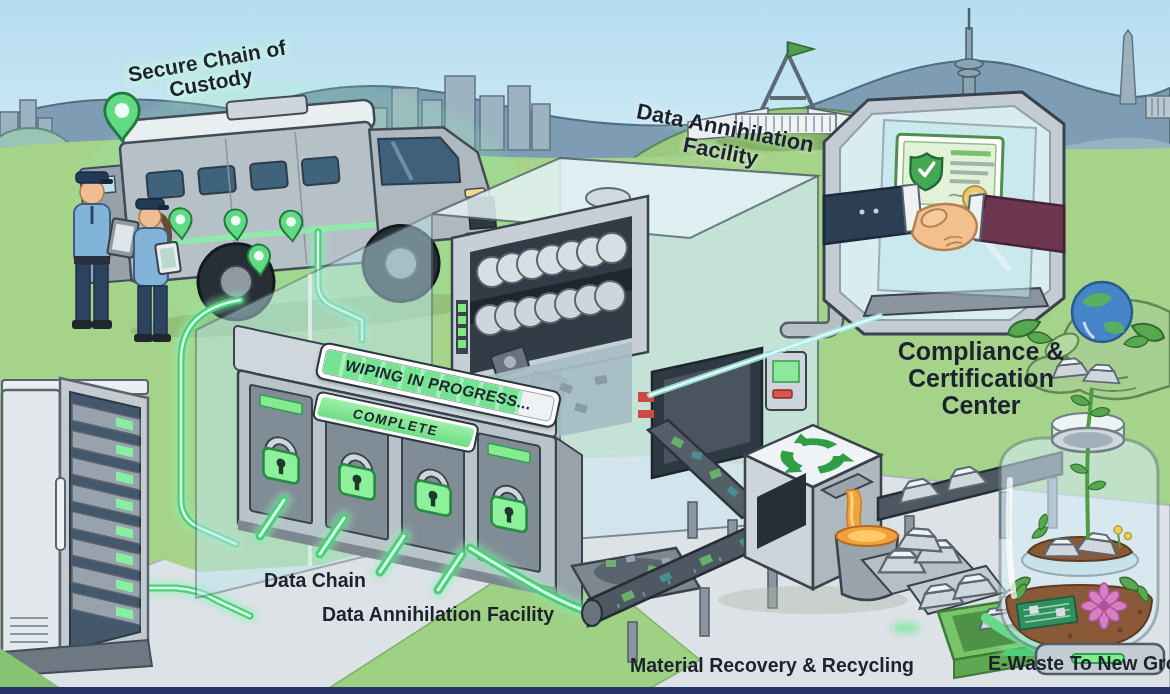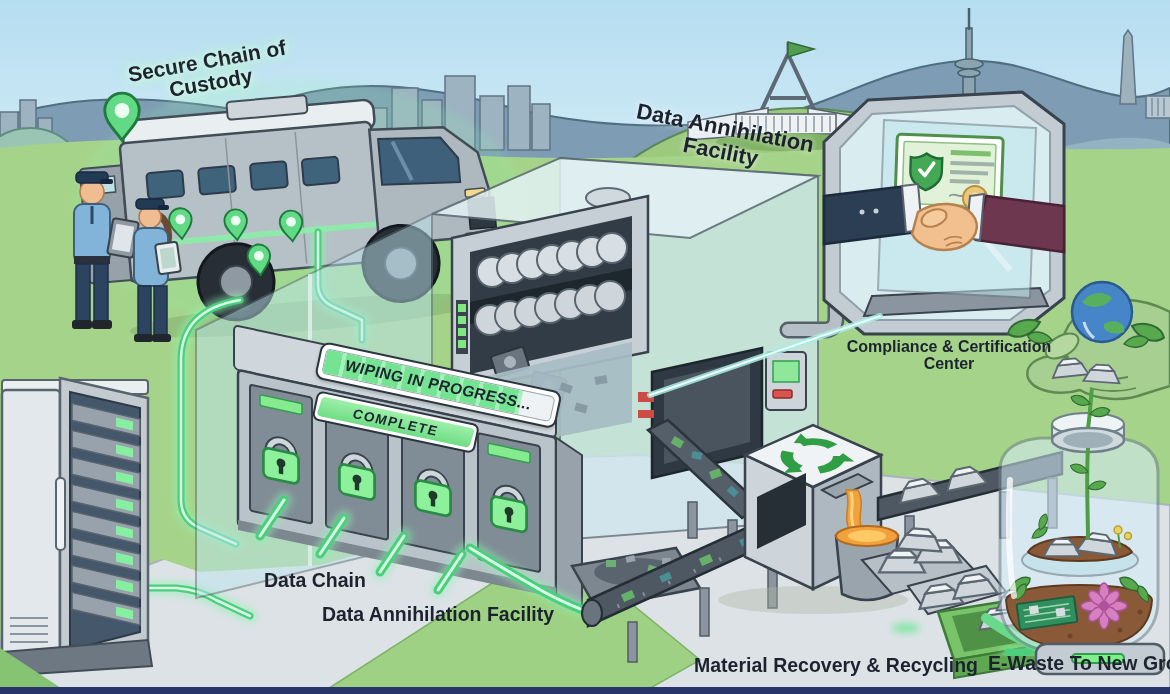--- a/index.html
+++ b/index.html
@@ -4,24 +4,24 @@
 <style>
   html,body{margin:0;padding:0;}
   .stage{position:relative;width:1170px;height:694px;overflow:hidden;background:#cfe9f5;
          font-family:"Liberation Sans",sans-serif;}
   .stage svg{position:absolute;left:0;top:0;}
   .lbl{position:absolute;font-weight:bold;color:#1c232e;text-align:center;line-height:1.07;z-index:5;}
   #lbl-chain{left:118px;top:50px;width:182px;font-size:21px;transform:rotate(-10deg);
              text-shadow:0 0 6px #eafff2,0 0 13px #a5f2c3,0 0 20px #c8ffde;}
   #lbl-daf-top{left:620px;top:116px;width:206px;font-size:22px;transform:rotate(11deg);
                text-shadow:0 0 6px rgba(255,255,255,.75);}
-  #lbl-compliance{left:842px;top:338px;width:214px;font-size:16px;}
+  #lbl-compliance{left:874px;top:338px;width:214px;font-size:25px;}
   #lbl-wiping{left:264px;top:570px;font-size:19.5px;white-space:nowrap;}
   #lbl-daf-bottom{left:318px;top:604px;width:240px;font-size:19.5px;}
-  #lbl-material{left:836px;top:655px;font-size:19.5px;white-space:nowrap;transform:translateX(-50%);}
+  #lbl-material{left:772px;top:655px;font-size:19.5px;white-space:nowrap;transform:translateX(-50%);}
   #lbl-ewaste{left:988px;top:653px;font-size:19.5px;white-space:nowrap;}
   
   .banner-wrap{position:absolute;left:322px;top:341px;width:252px;z-index:4;
                transform:rotate(12deg);transform-origin:left top;}
   .banner{position:relative;width:242px;height:34px;background:#fff;border:2.5px solid #2c353f;
           border-radius:9px;box-shadow:0 2px 3px rgba(40,60,50,.25);}
   .banner .track{position:absolute;left:4px;top:4px;right:4px;bottom:4px;background:#eef2f4;
                  border:1px solid #9aa4ad;border-radius:5px;overflow:hidden;}
   .banner .fill{height:100%;width:86%;
                 background:repeating-linear-gradient(90deg,#74e392 0 16px,#a6f0bc 16px 20px);}

